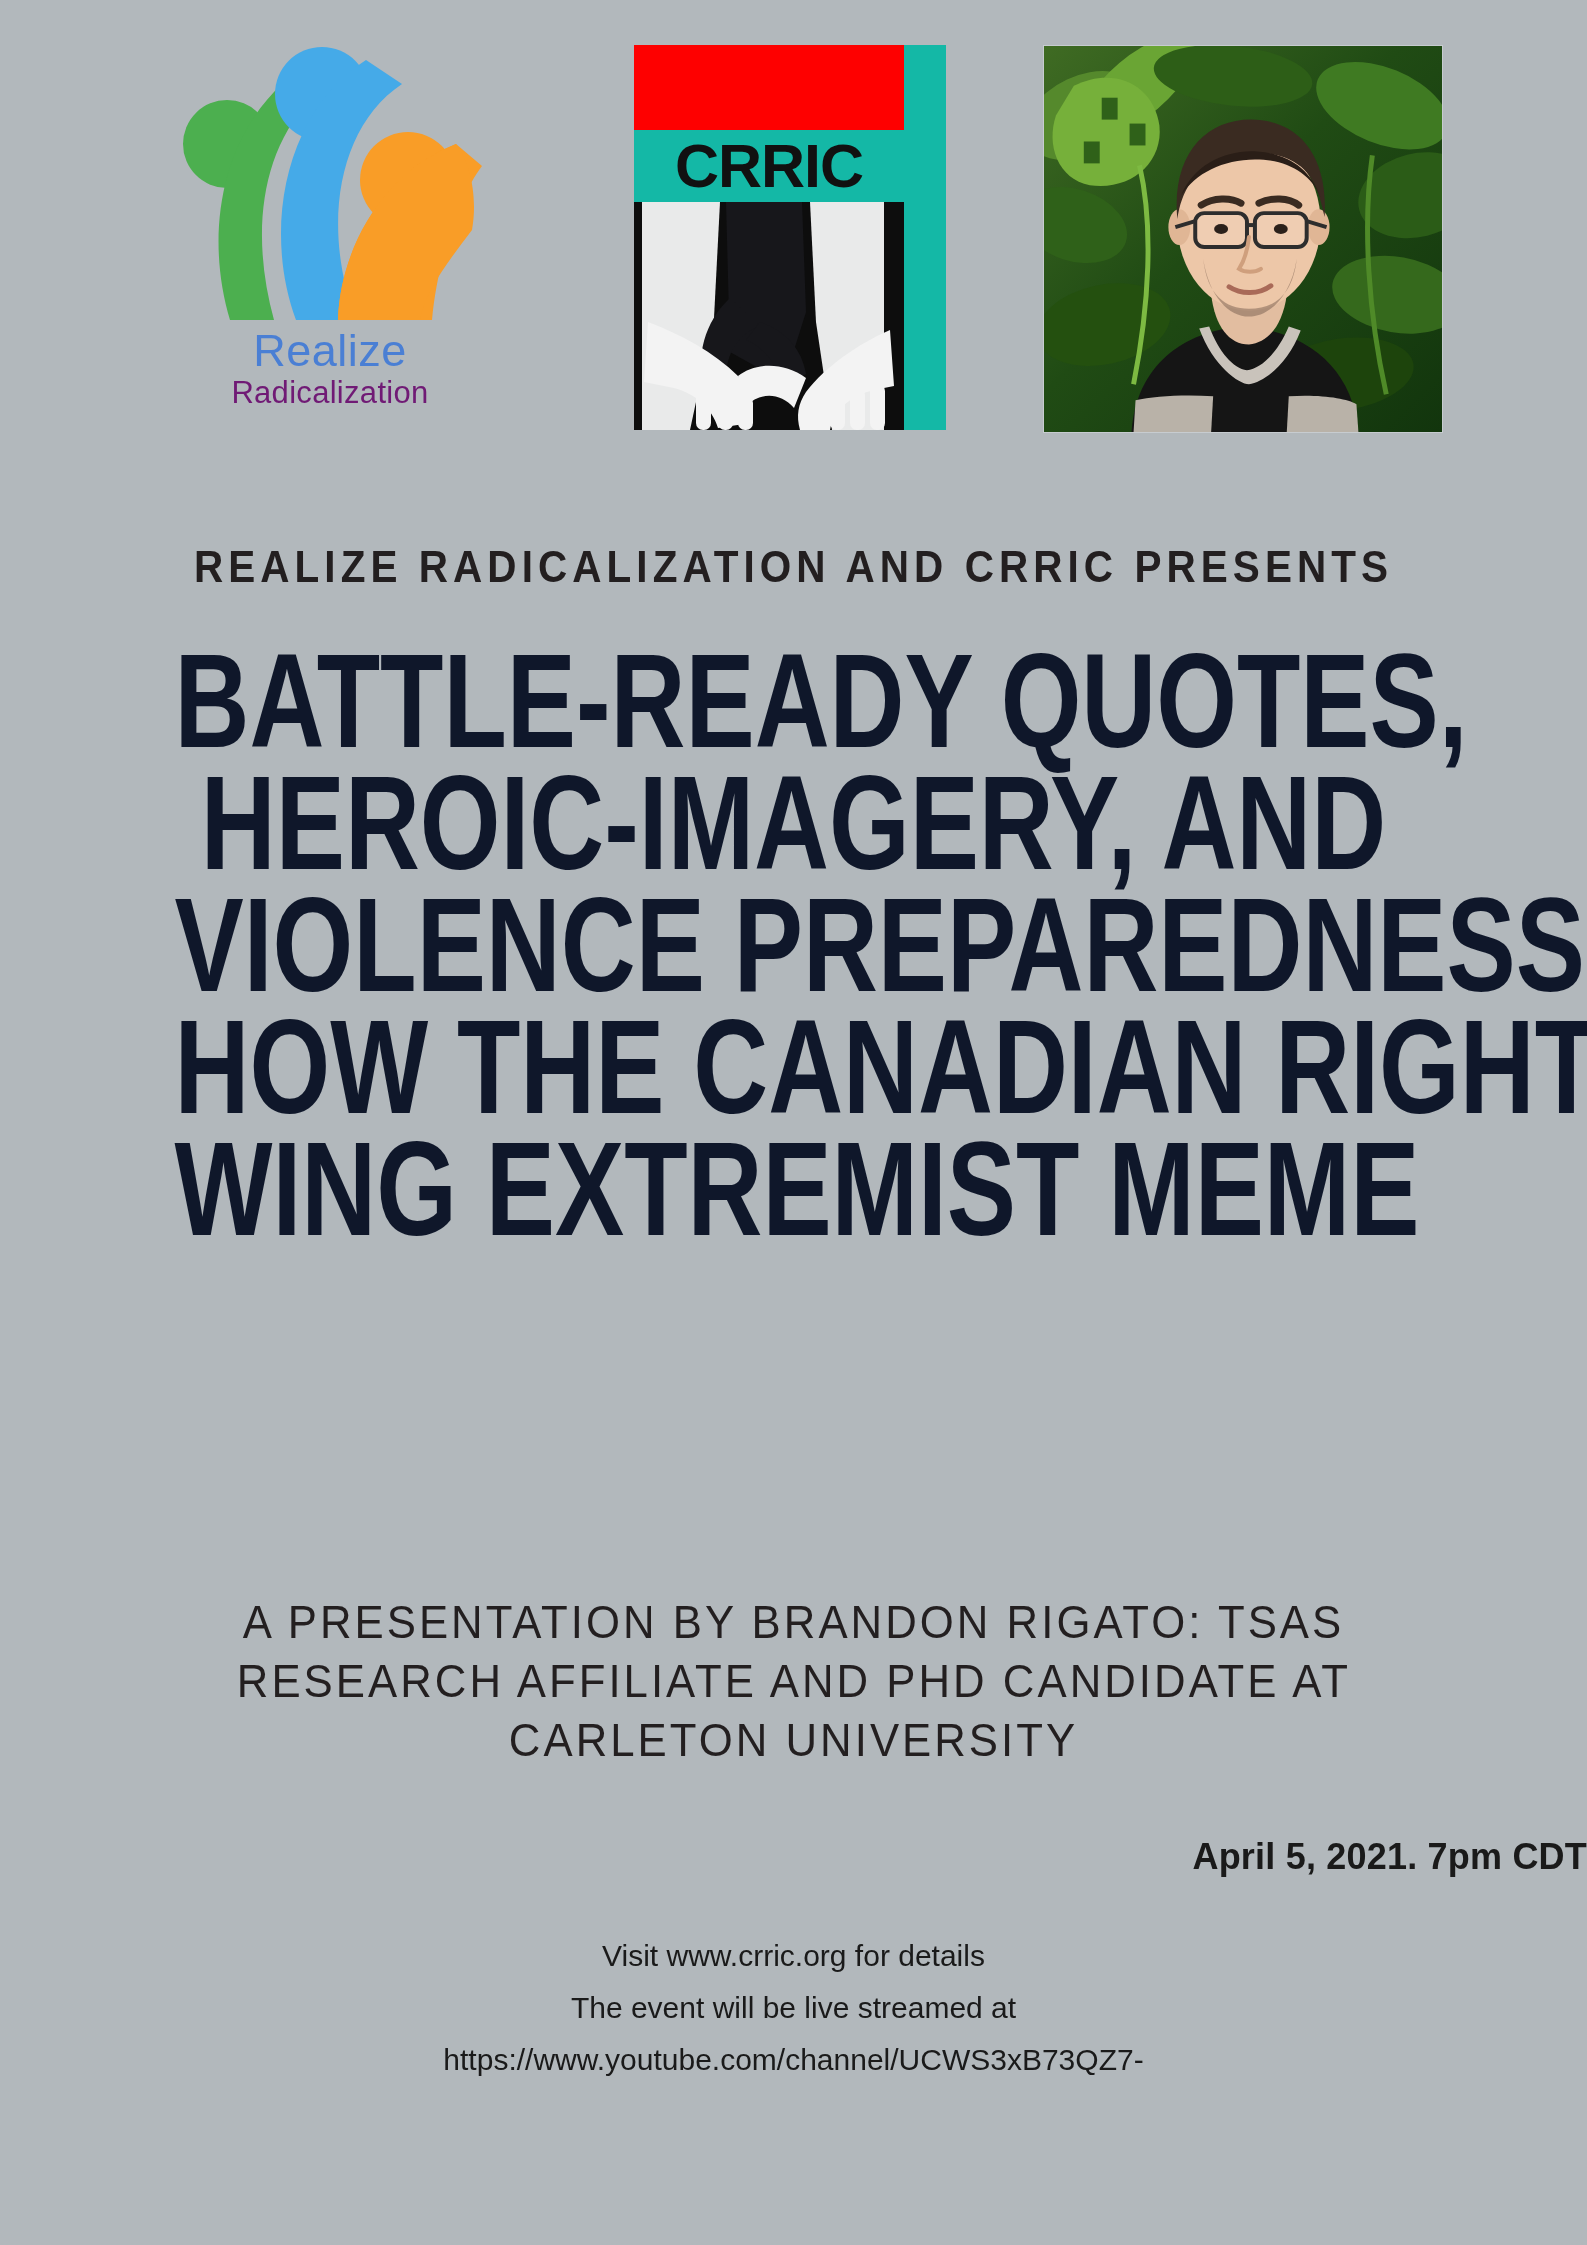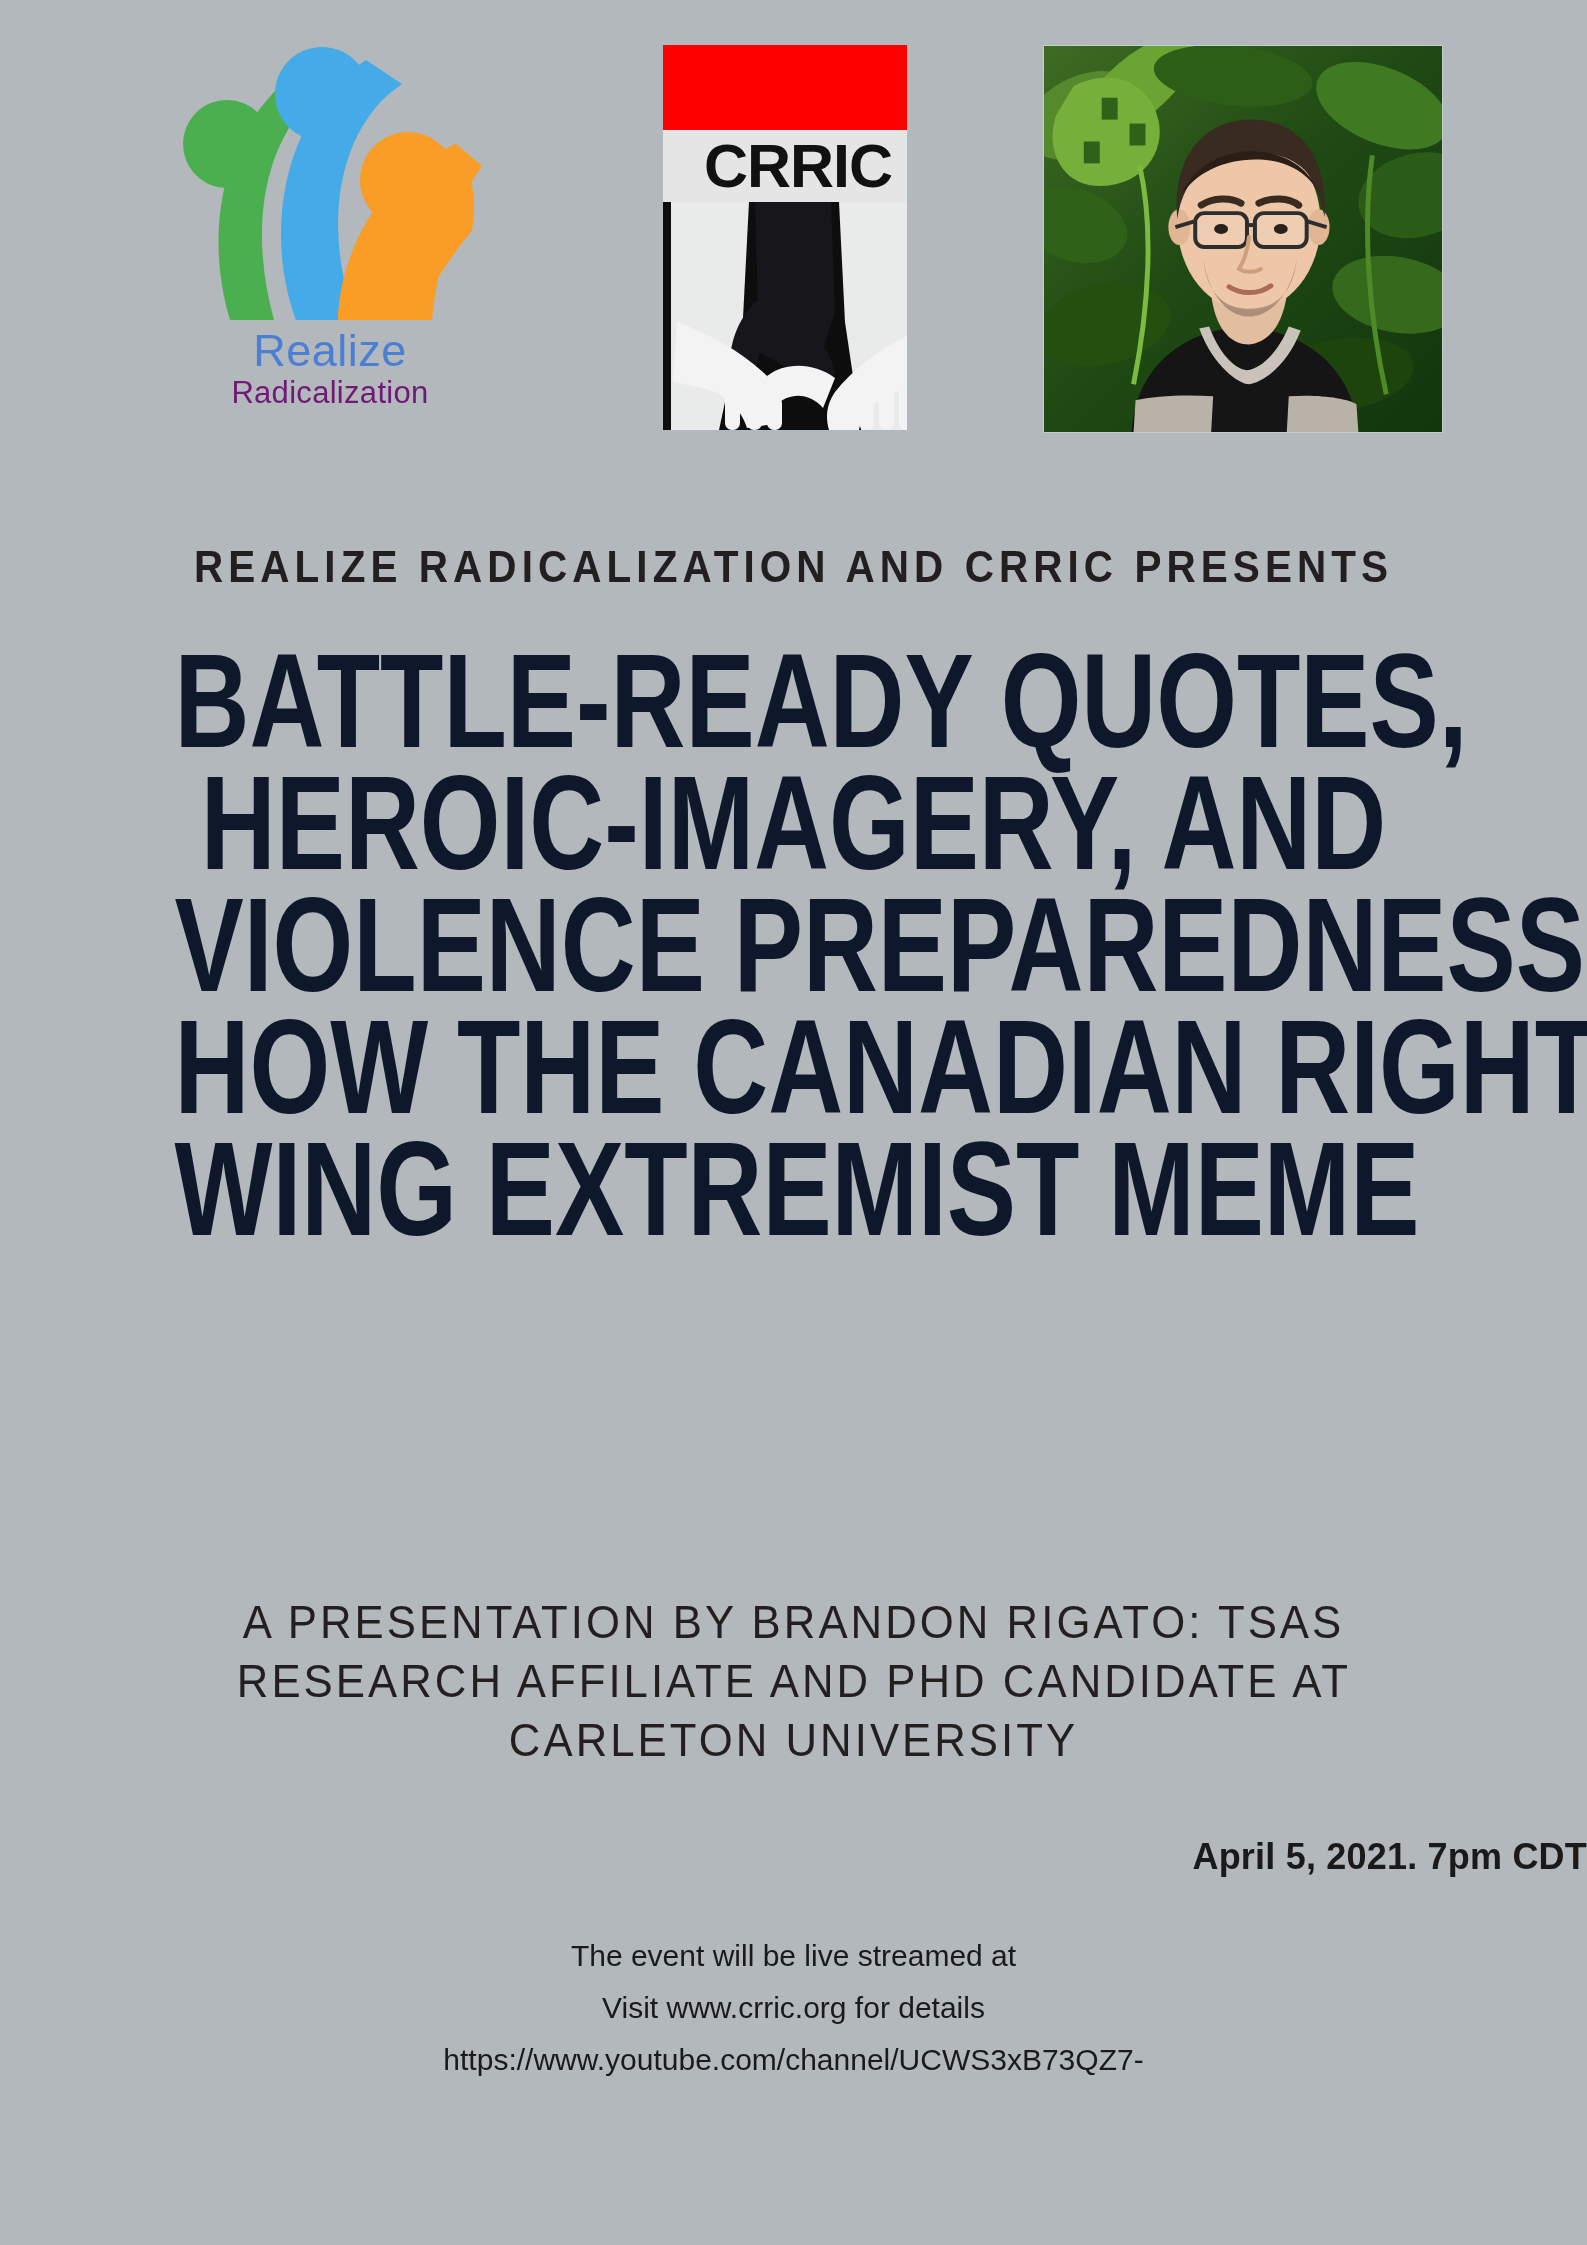--- a/index.html
+++ b/index.html
@@ -59,25 +59,25 @@
     color: #701a75;
     font-size: 31px;
     letter-spacing: 0.3px;
     line-height: 1.25;
     font-weight: 400;
   }
 
   
   .crric-logo {
     position: absolute;
-    left: 663px;
+    left: 634px;
     top: 45px;
-    width: 244px;
+    width: 312px;
     height: 385px;
-    background: #e5e5e5;
+    background: #14b8a6;
     overflow: hidden;
   }
   .crric-redbar {
     position: absolute;
     left: 0; top: 0;
     width: 270px;
     height: 85px;
     background: #fe0000;
   }
   .crric-wordmark {
@@ -335,16 +335,16 @@
 
 <div class="presenter">
   <span>A PRESENTATION BY BRANDON RIGATO: TSAS</span>
   <span>RESEARCH AFFILIATE AND PHD CANDIDATE AT</span>
   <span>CARLETON UNIVERSITY</span>
 </div>
 
 <div class="date-line">April 5, 2021. 7pm CDT</div>
 
 <div class="details">
+  <span>Visit www.crric.org for details</span>
   <span>The event will be live streamed at</span>
-  <span>Visit www.crric.org for details</span>
   <span>https://www.youtube.com/channel/UCWS3xB73QZ7-</span>
 </div>
 
 </body></html>

